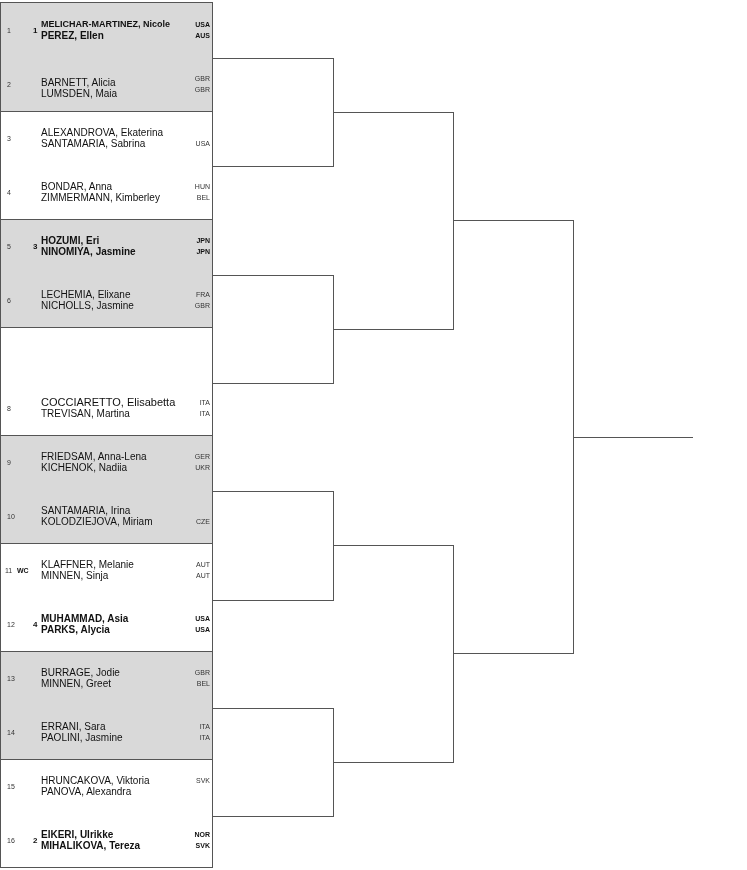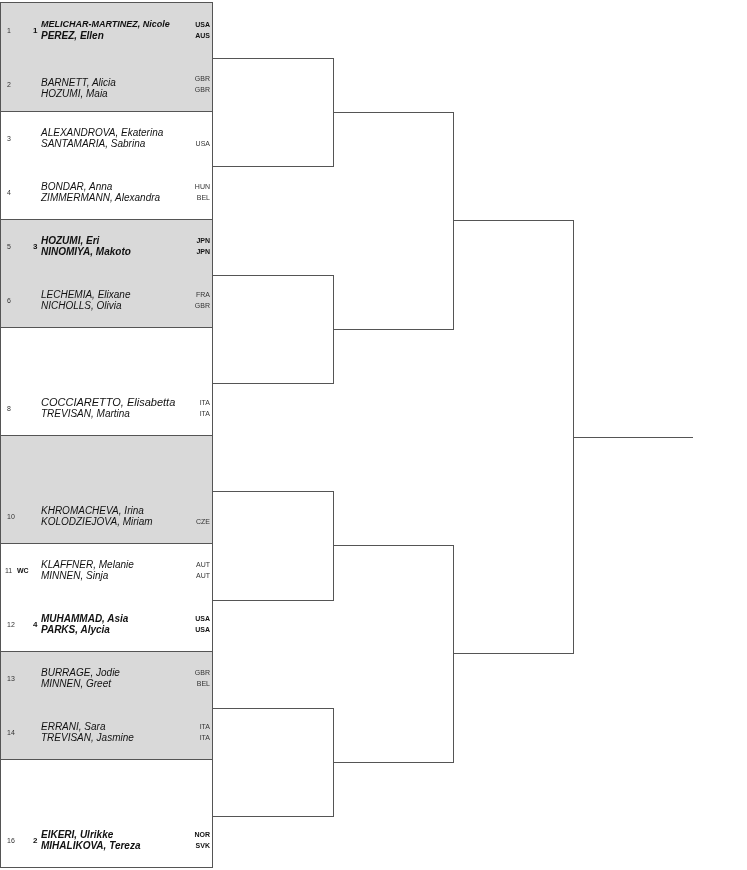--- a/index.html
+++ b/index.html
@@ -9,21 +9,21 @@
               border: 1px solid #555; box-sizing: content-box; }
   .pair { position: absolute; left: 0; width: 211px; height: 108px; box-sizing: border-box; }
   .pair.shaded { background: #d9d9d9; }
   .pair.sep { border-top: 1px solid #555; }
   .line { position: absolute; left: 0; width: 211px; height: 54px; }
   .line-num { position: absolute; left: 6px; font-size: 7px; color: #333; }
   .seed { position: absolute; left: 32px; font-size: 8px; font-weight: bold; }
   .entry { position: absolute; left: 16px; font-size: 7px; font-weight: bold; }
   .names { position: absolute; left: 40px; line-height: 11px; }
   .names div { white-space: nowrap; }
-  .n { font-size: 10px; font-style: italic; }
+  .n { font-size: 10px; }
   .n.small { font-size: 11px; }
   .n.top-bold { font-size: 9px; font-weight: bold; }
   .n.bold { font-weight: bold; }
   .countries { position: absolute; right: 2px; text-align: right; line-height: 11px; font-size: 7px; color: #333; }
   .countries div { height: 11px; }
   .countries .b { font-weight: bold; color: #111; }
   .bl { position: absolute; background: #555; }
   .h { height: 1px; }
   .v { width: 1px; }
 </style>
@@ -51,21 +51,21 @@
     <div class="countries" style="top:16px">
       <div class="b">USA</div>
       <div class="b">AUS</div>
     </div>
   </div>
 
   <div class="line" style="top:54px">
     <span class="line-num" style="top:24px">2</span>
     <div class="names" style="top:20px">
       <div class="n">BARNETT, Alicia</div>
-      <div class="n">HOZUMI, Maia</div>
+      <div class="n">LUMSDEN, Maia</div>
     </div>
     <div class="countries" style="top:16px">
       <div>GBR</div>
       <div>GBR</div>
     </div>
   </div>
 
   <div class="line" style="top:108px">
     <span class="line-num" style="top:24px">3</span>
     <div class="names" style="top:16px">
@@ -75,71 +75,82 @@
     <div class="countries" style="top:16px">
       <div></div>
       <div>USA</div>
     </div>
   </div>
 
   <div class="line" style="top:162px">
     <span class="line-num" style="top:24px">4</span>
     <div class="names" style="top:16px">
       <div class="n">BONDAR, Anna</div>
-      <div class="n">ZIMMERMANN, Alexandra</div>
+      <div class="n">ZIMMERMANN, Kimberley</div>
     </div>
     <div class="countries" style="top:16px">
       <div>HUN</div>
       <div>BEL</div>
     </div>
   </div>
 
   <div class="line" style="top:216px">
     <span class="line-num" style="top:24px">5</span>
     <span class="seed" style="top:23px">3</span>
     <div class="names" style="top:16px">
       <div class="n bold">HOZUMI, Eri</div>
-      <div class="n bold">NINOMIYA, Makoto</div>
+      <div class="n bold">NINOMIYA, Jasmine</div>
     </div>
     <div class="countries" style="top:16px">
       <div class="b">JPN</div>
       <div class="b">JPN</div>
     </div>
   </div>
 
   <div class="line" style="top:270px">
     <span class="line-num" style="top:24px">6</span>
     <div class="names" style="top:16px">
       <div class="n">LECHEMIA, Elixane</div>
-      <div class="n">NICHOLLS, Olivia</div>
+      <div class="n">NICHOLLS, Jasmine</div>
     </div>
     <div class="countries" style="top:16px">
       <div>FRA</div>
       <div>GBR</div>
     </div>
   </div>
 
 
   <div class="line" style="top:378px">
     <span class="line-num" style="top:24px">8</span>
     <div class="names" style="top:16px">
       <div class="n small">COCCIARETTO, Elisabetta</div>
       <div class="n">TREVISAN, Martina</div>
     </div>
     <div class="countries" style="top:16px">
       <div>ITA</div>
       <div>ITA</div>
     </div>
   </div>
 
+  <div class="line" style="top:432px">
+    <span class="line-num" style="top:24px">9</span>
+    <div class="names" style="top:16px">
+      <div class="n">FRIEDSAM, Anna-Lena</div>
+      <div class="n">KICHENOK, Nadiia</div>
+    </div>
+    <div class="countries" style="top:16px">
+      <div>GER</div>
+      <div>UKR</div>
+    </div>
+  </div>
 
   <div class="line" style="top:486px">
     <span class="line-num" style="top:24px">10</span>
     <div class="names" style="top:16px">
-      <div class="n">KHROMACHEVA, Irina</div>
+      <div class="n">SANTAMARIA, Irina</div>
       <div class="n">KOLODZIEJOVA, Miriam</div>
     </div>
     <div class="countries" style="top:16px">
       <div></div>
       <div>CZE</div>
     </div>
   </div>
 
   <div class="line" style="top:540px">
     <span class="line-num" style="top:24px;left:4px">11</span>
@@ -176,28 +187,39 @@
     <div class="countries" style="top:16px">
       <div>GBR</div>
       <div>BEL</div>
     </div>
   </div>
 
   <div class="line" style="top:702px">
     <span class="line-num" style="top:24px">14</span>
     <div class="names" style="top:16px">
       <div class="n">ERRANI, Sara</div>
-      <div class="n">TREVISAN, Jasmine</div>
-    </div>
-    <div class="countries" style="top:16px">
-      <div>ITA</div>
-      <div>ITA</div>
-    </div>
-  </div>
-
+      <div class="n">PAOLINI, Jasmine</div>
+    </div>
+    <div class="countries" style="top:16px">
+      <div>ITA</div>
+      <div>ITA</div>
+    </div>
+  </div>
+
+  <div class="line" style="top:756px">
+    <span class="line-num" style="top:24px">15</span>
+    <div class="names" style="top:16px">
+      <div class="n">HRUNCAKOVA, Viktoria</div>
+      <div class="n">PANOVA, Alexandra</div>
+    </div>
+    <div class="countries" style="top:16px">
+      <div>SVK</div>
+      <div></div>
+    </div>
+  </div>
 
   <div class="line" style="top:810px">
     <span class="line-num" style="top:24px">16</span>
     <span class="seed" style="top:23px">2</span>
     <div class="names" style="top:16px">
       <div class="n bold">EIKERI, Ulrikke</div>
       <div class="n bold">MIHALIKOVA, Tereza</div>
     </div>
     <div class="countries" style="top:16px">
       <div class="b">NOR</div>

